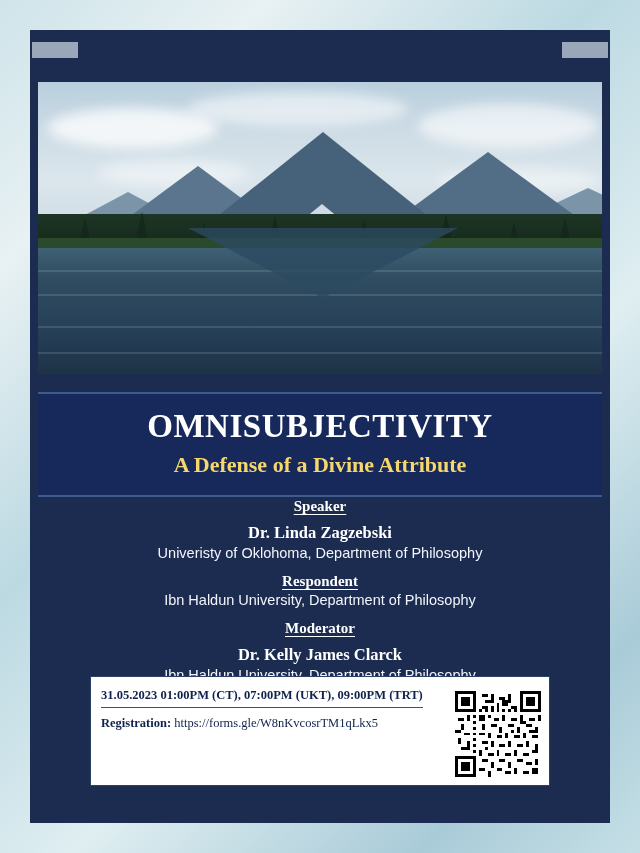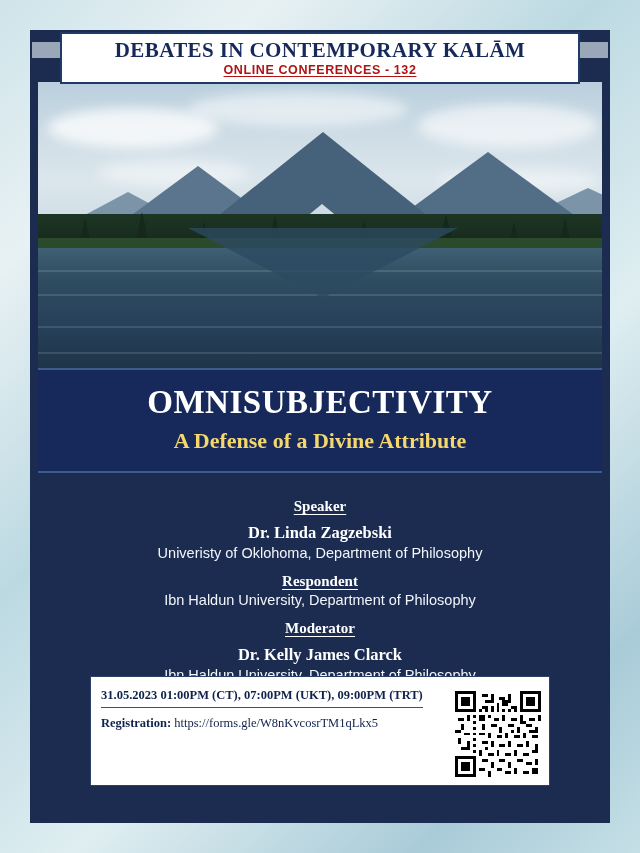--- a/index.html
+++ b/index.html
@@ -191,21 +191,21 @@
     position: absolute;
     left: 0; right: 0;
     height: 2px;
     background: rgba(255,255,255,0.12);
   }
 
   
   .title-block {
     position: absolute;
     left: 38px;
-    top: 368px;
+    top: 392px;
     width: 564px;
     background: #16295a;
     border-top: 2px solid #3f5a8d;
     border-bottom: 2px solid #3f5a8d;
     padding: 14px 10px 16px;
     box-sizing: border-box;
     text-align: center;
     z-index: 3;
   }
   .main-title {
@@ -309,24 +309,20 @@
 </head>
 <body>
 
 <div class="poster">
 
   <div class="inner-panel"></div>
 
   <div class="ribbon-tail left"></div>
   <div class="ribbon-tail right"></div>
 
-  <div class="header-ribbon">
-    <div class="header-title">DEBATES IN CONTEMPORARY KALĀM</div>
-    <div class="header-sub">ONLINE CONFERENCES - 132</div>
-  </div>
 
   <div class="photo">
     <div class="sky"></div>
     <div class="cloud c1"></div>
     <div class="cloud c2"></div>
     <div class="cloud c3"></div>
     <div class="cloud c4"></div>
     <div class="cloud c5"></div>
 
     <div class="mountain m-far-left"></div>

